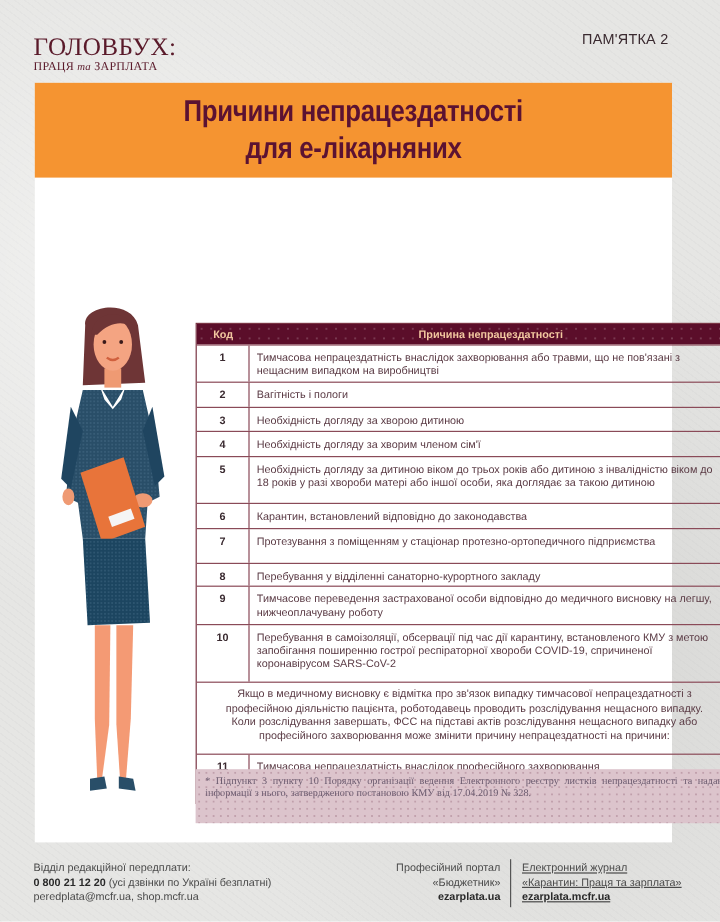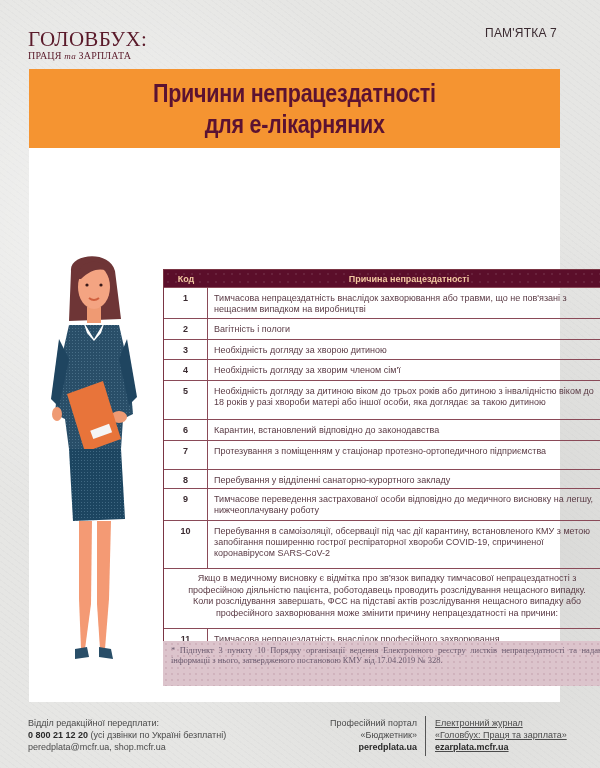--- a/index.html
+++ b/index.html
@@ -91,21 +91,21 @@
     position: absolute; left: 425px; top: 716px; width: 1px; height: 40px; background: #555;
   }
 </style>
 </head>
 <body>
 
 <div class="logo">
   <div class="logo-main">ГОЛОВБУХ:</div>
   <div class="logo-sub"><span>ПРАЦЯ </span><i>та</i><span> ЗАРПЛАТА</span></div>
 </div>
-<div class="memo-label">ПАМ'ЯТКА 7</div>
+<div class="memo-label">ПАМ'ЯТКА 2</div>
 
 <div class="panel">
   <div class="banner">
     <div class="banner-line">Причини непрацездатності</div>
     <div class="banner-line">для е-лікарняних</div>
   </div>
 
   <svg class="figure" viewBox="0 0 130 440" xmlns="http://www.w3.org/2000/svg">
     <defs>
       <pattern id="dots" width="3" height="3" patternUnits="userSpaceOnUse">
@@ -209,20 +209,20 @@
 </div>
 
 <div class="footer footer-left">
   <div>Відділ редакційної передплати:</div>
   <div><b>0 800 21 12 20</b><span> (усі дзвінки по Україні безплатні)</span></div>
   <div>peredplata@mcfr.ua, shop.mcfr.ua</div>
 </div>
 <div class="footer footer-mid">
   <div>Професійний портал</div>
   <div>«Бюджетник»</div>
-  <div><b>peredplata.ua</b></div>
+  <div><b>ezarplata.ua</b></div>
 </div>
 <div class="footer-divider"></div>
 <div class="footer footer-right">
   <div>Електронний журнал</div>
-  <div>«Головбух: Праця та зарплата»</div>
+  <div>«Карантин: Праця та зарплата»</div>
   <div><b>ezarplata.mcfr.ua</b></div>
 </div>
 
 </body></html>

